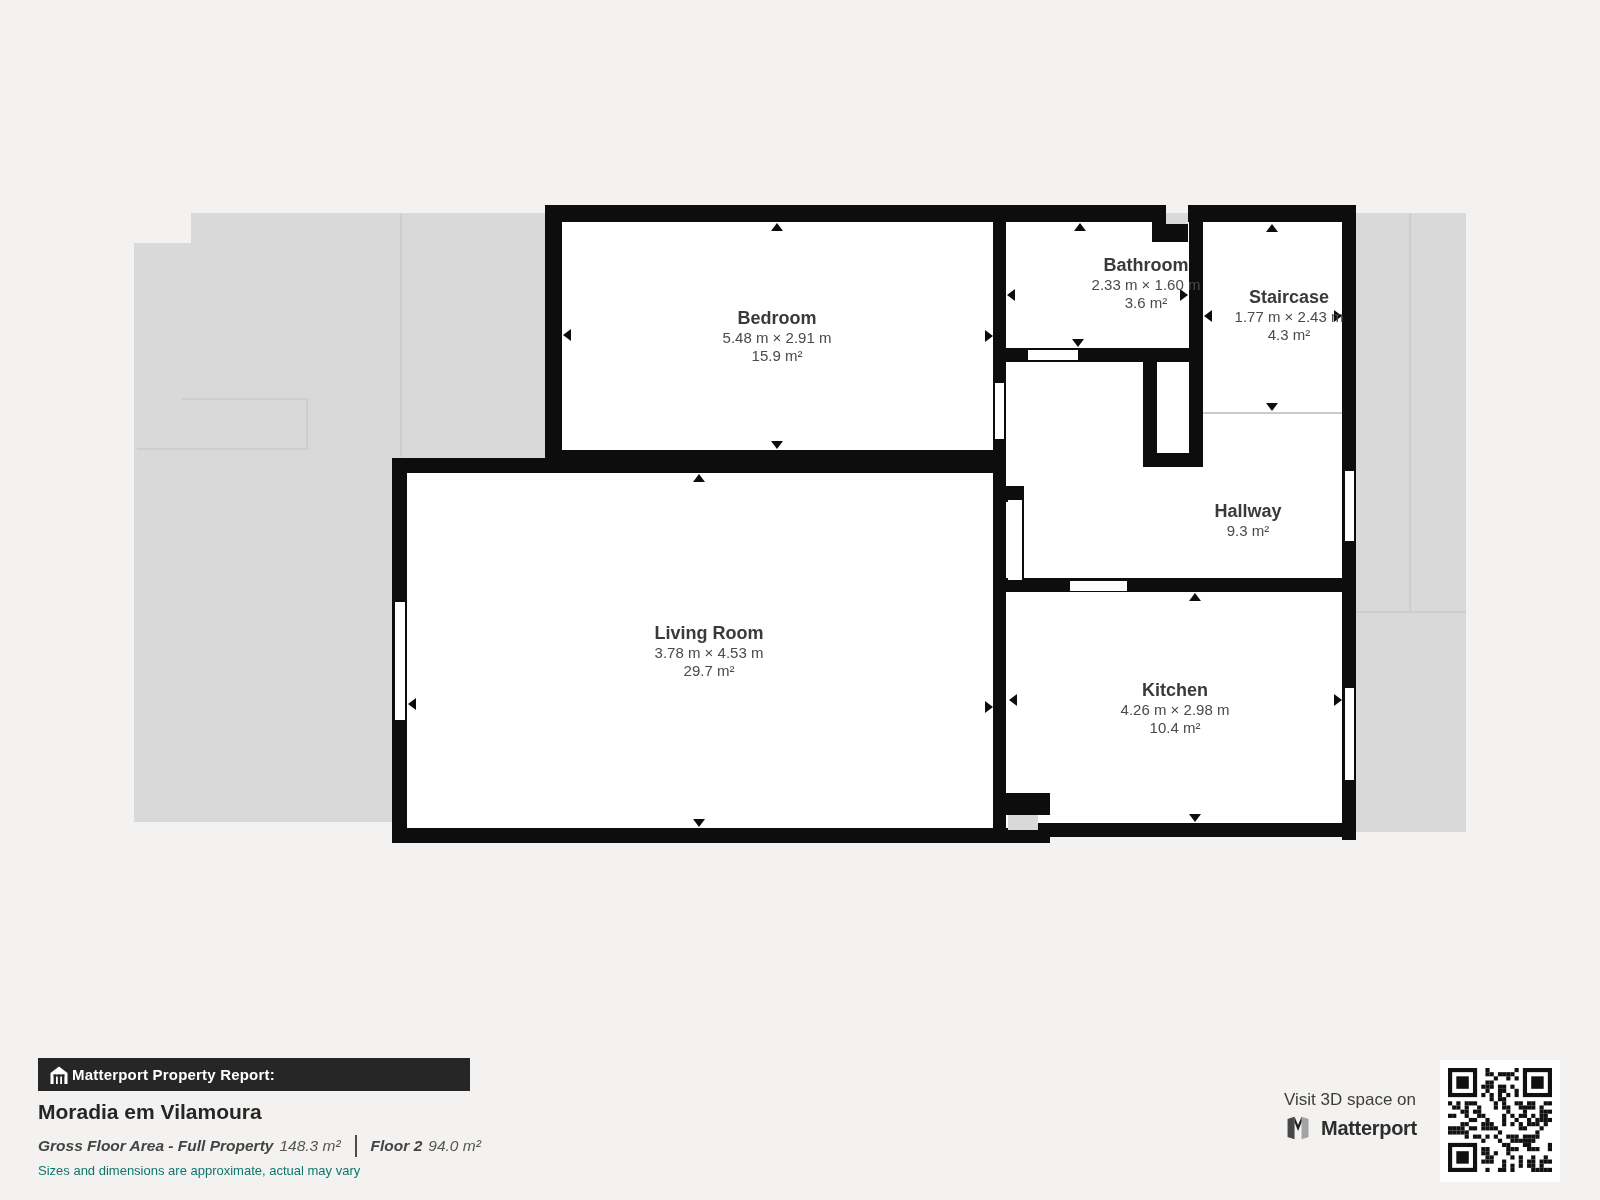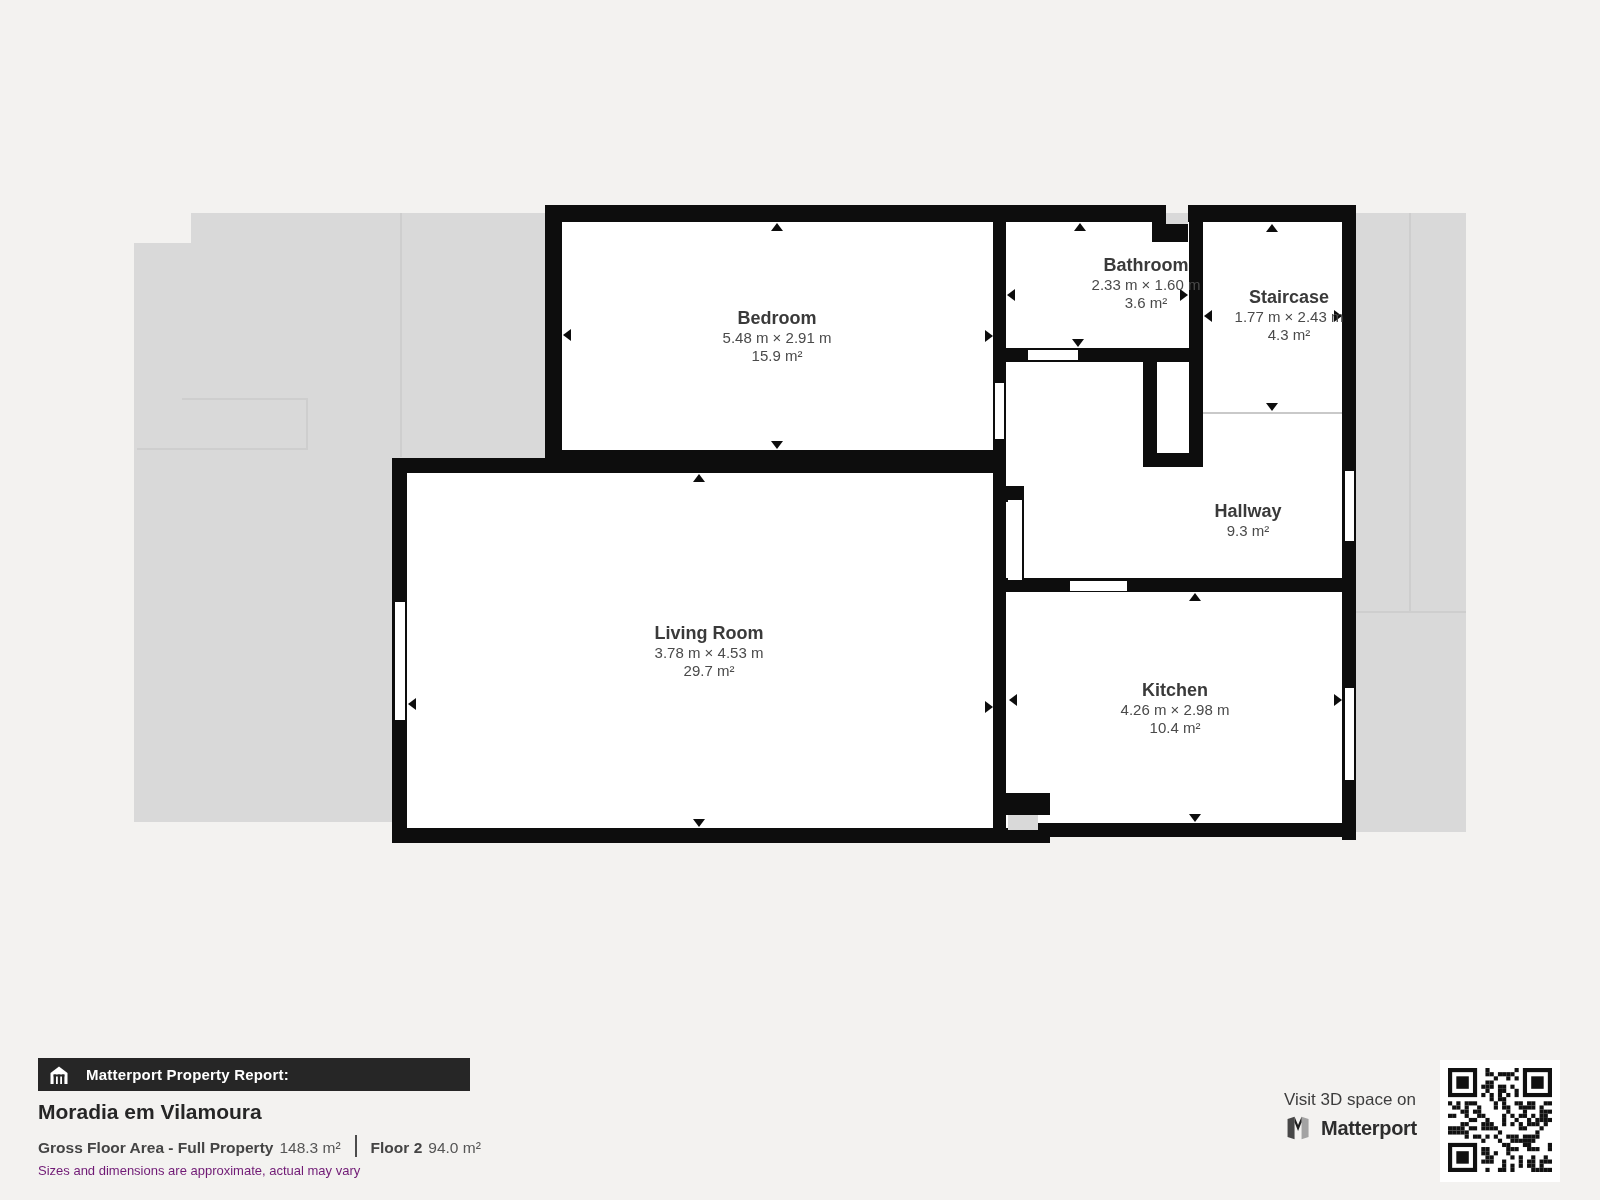--- a/index.html
+++ b/index.html
@@ -19,27 +19,27 @@
   .arr.l { border-top:6px solid transparent; border-bottom:6px solid transparent; border-right:8px solid #0d0d0d; }
   .arr.r { border-top:6px solid transparent; border-bottom:6px solid transparent; border-left:8px solid #0d0d0d; }
 
   .lbl { position:absolute; transform:translate(-50%,-50%); text-align:center; white-space:nowrap; }
   .rname { font-size:18px; font-weight:bold; color:#3a3a3a; line-height:21px; }
   .rdims, .rarea { font-size:15px; color:#4a4a4a; line-height:18px; }
 
   
   .report-bar { position:absolute; left:38px; top:1058px; width:432px; height:33px; background:#262626;
                 display:flex; align-items:center; padding-left:11px; }
-  .report-bar .txt { color:#ffffff; font-size:15px; font-weight:bold; margin-left:17px; letter-spacing:0.2px; }
+  .report-bar .txt { color:#ffffff; font-size:15px; font-weight:bold; margin-left:3px; letter-spacing:0.2px; }
   .prop-title { position:absolute; left:38px; top:1100px; font-size:21px; font-weight:bold; color:#262626; }
-  .info-line { position:absolute; left:38px; top:1135px; display:flex; align-items:flex-end; font-size:15.5px; color:#4c4c4c; }
+  .info-line { position:absolute; left:38px; top:1135px; display:flex; align-items:center; font-size:15.5px; color:#4c4c4c;font-style:italic; }
   .info-line .b { font-weight:bold; color:#444444; }
   .info-line .v { margin-left:6px; color:#555555; }
   .info-line .sep { width:2px; height:22px; background:#4c4c4c; margin:0 14px; }
-  .disclaimer { position:absolute; left:38px; top:1163px; font-size:13px; color:#701a75; }
+  .disclaimer { position:absolute; left:38px; top:1163px; font-size:13px; color:#0f766e; }
   .visit { position:absolute; left:1350px; top:1090px; transform:translateX(-50%); font-size:17px; color:#3d3d3d; }
   .brandrow { position:absolute; left:1350px; top:1114px; transform:translateX(-50%); display:flex; align-items:center; }
   .brandrow .word { font-size:20px; font-weight:bold; color:#2d2d2d; letter-spacing:-0.3px; margin-left:8px; }
   .qr-tile { position:absolute; left:1440px; top:1060px; width:120px; height:122px; background:#ffffff; }
 </style>
 </head>
 <body>
 
 <div class="page">
 

